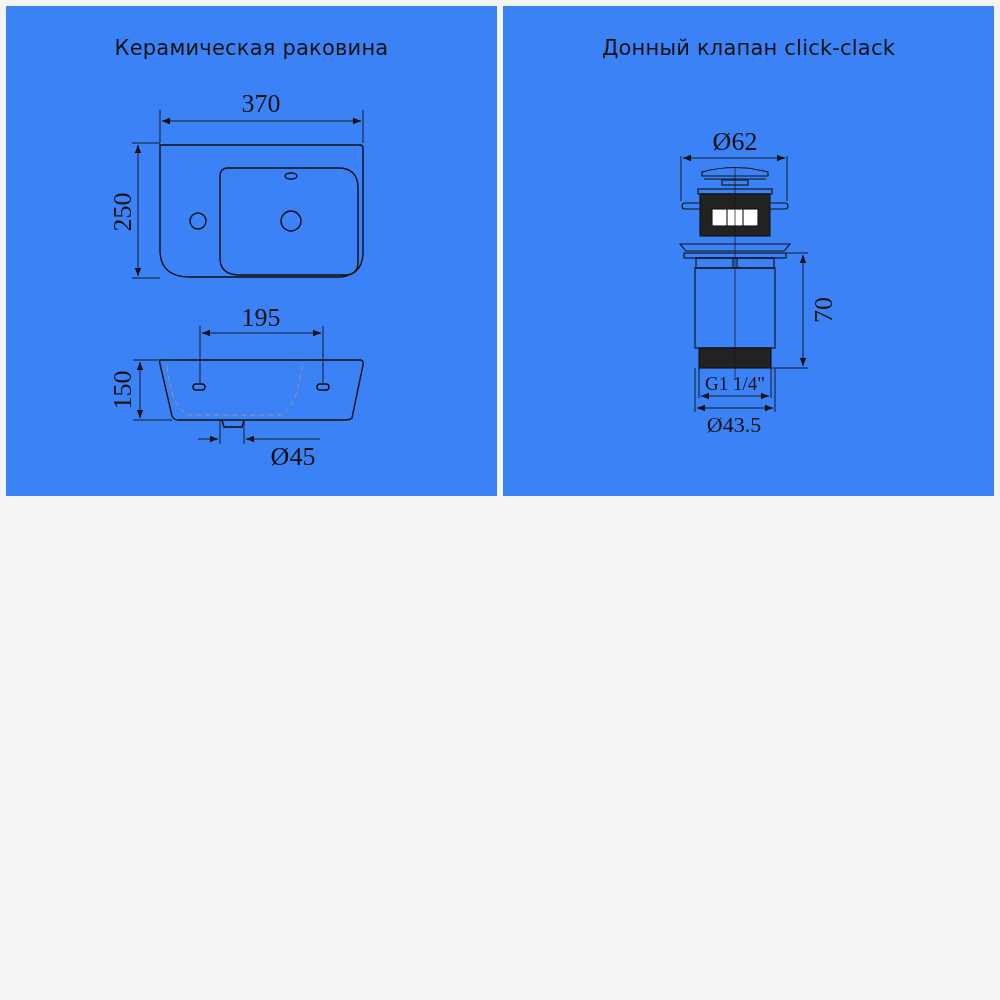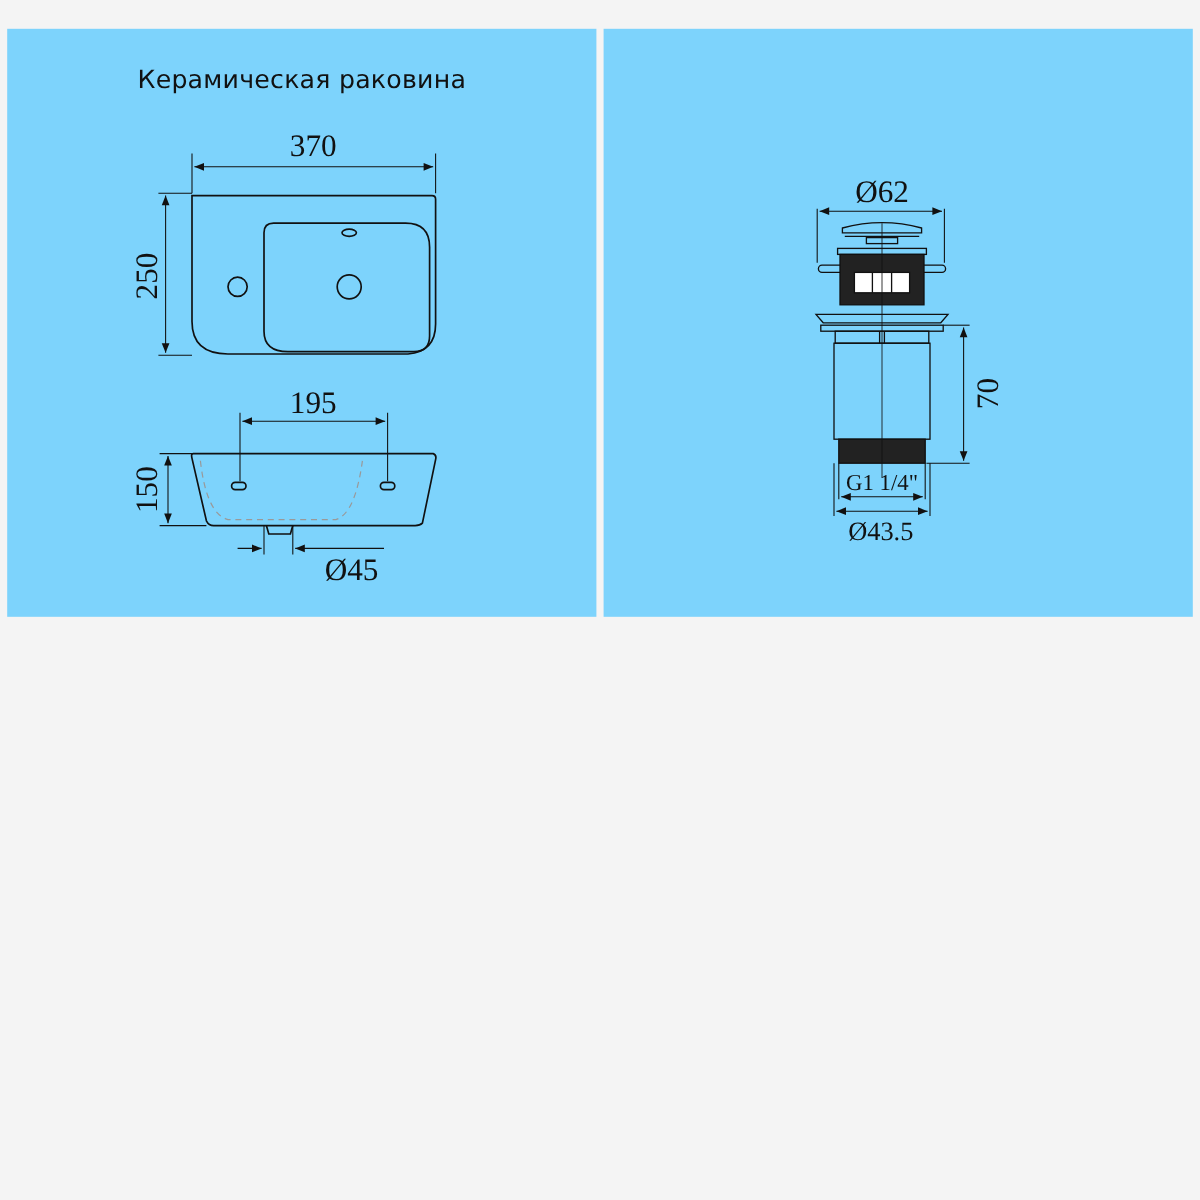--- a/index.html
+++ b/index.html
@@ -1,17 +1,17 @@
 <!DOCTYPE html>
 <html><head>
 <meta charset="utf-8">
 <style>
   html, body { margin:0; padding:0; }
   body { width:1000px; height:1000px; background:#f4f4f4; position:relative; overflow:hidden; font-family:"DejaVu Sans", sans-serif; }
-  .panel { position:absolute; top:24px; width:491px; height:490px; background:#7dd3fc;text-decoration:underline; }
+  .panel { position:absolute; top:6px; width:491px; height:490px; background:#3b82f6;text-decoration:underline; }
   .panel.left { left:6px; }
   .panel.right { left:503px; }
   .title { position:absolute; top:30px; left:0; width:100%; text-align:center; font-size:21px; font-weight:500; color:#111; letter-spacing:0.2px; }
   svg { position:absolute; left:0; top:0; }
   svg text { font-family:"Liberation Serif","DejaVu Serif", serif; fill:#111; }
 </style>
 </head>
 <body>
 
 <div class="panel left">
@@ -66,20 +66,21 @@
       <line x1="220" y1="420" x2="220" y2="444"></line>
       <line x1="244" y1="420" x2="244" y2="444"></line>
       <line x1="198" y1="439" x2="218" y2="439" marker-end="url(#arr)"></line>
       <line x1="320" y1="439" x2="246" y2="439" marker-end="url(#arr)"></line>
     </g>
     <text x="293" y="465" font-size="26" text-anchor="middle">Ø45</text>
   </svg>
 </div>
 
 <div class="panel right">
+  <div class="title">Донный клапан click-clack</div>
   <svg width="491" height="490" viewBox="503 6 491 490">
     <defs>
       <marker id="arr2" viewBox="0 0 10 10" refX="10" refY="5" markerWidth="12" markerHeight="8" orient="auto-start-reverse" markerUnits="userSpaceOnUse">
         <path d="M0,1 L10,5 L0,9 Z" fill="#111"></path>
       </marker>
     </defs>
     <g stroke="#111" fill="none" stroke-width="1.1">
       <path d="M702,172 Q735,163 768,172 L768,176 L702,176 Z"></path>
       <line x1="704" y1="179" x2="766" y2="179"></line>
       <rect x="722" y="180" width="26" height="5"></rect>

